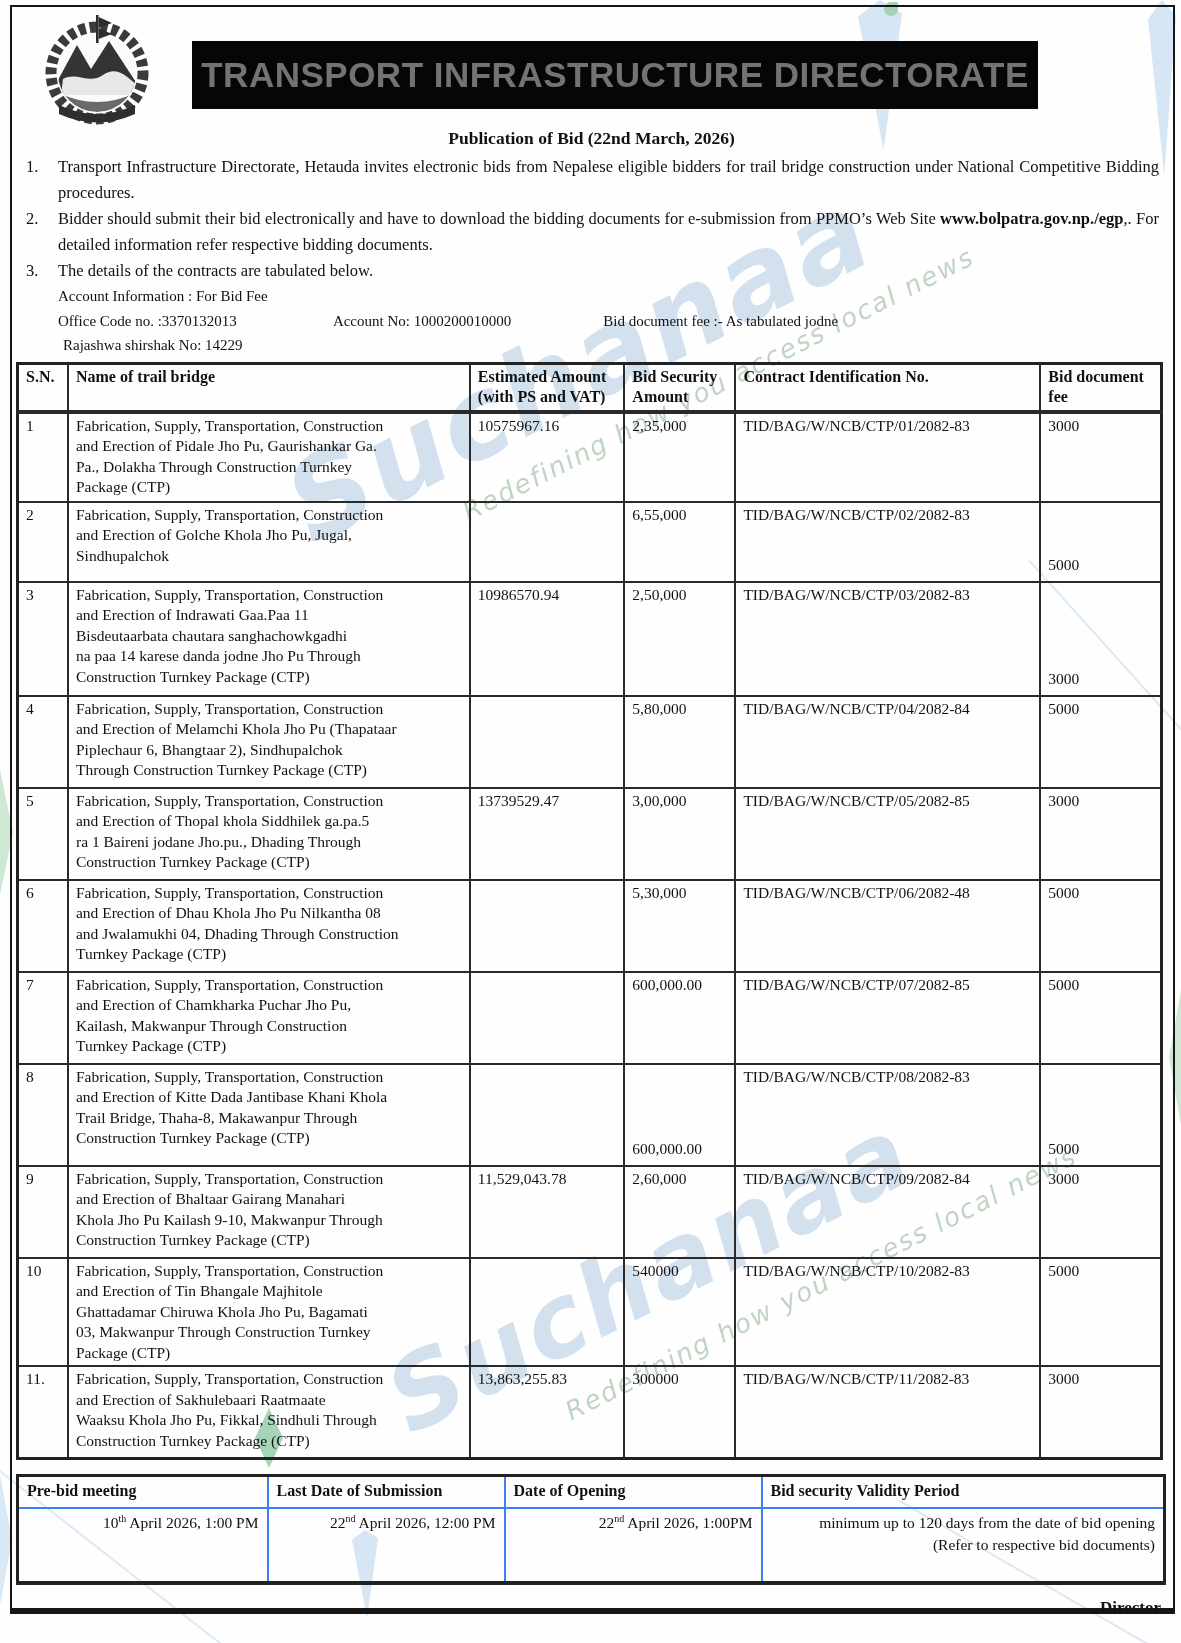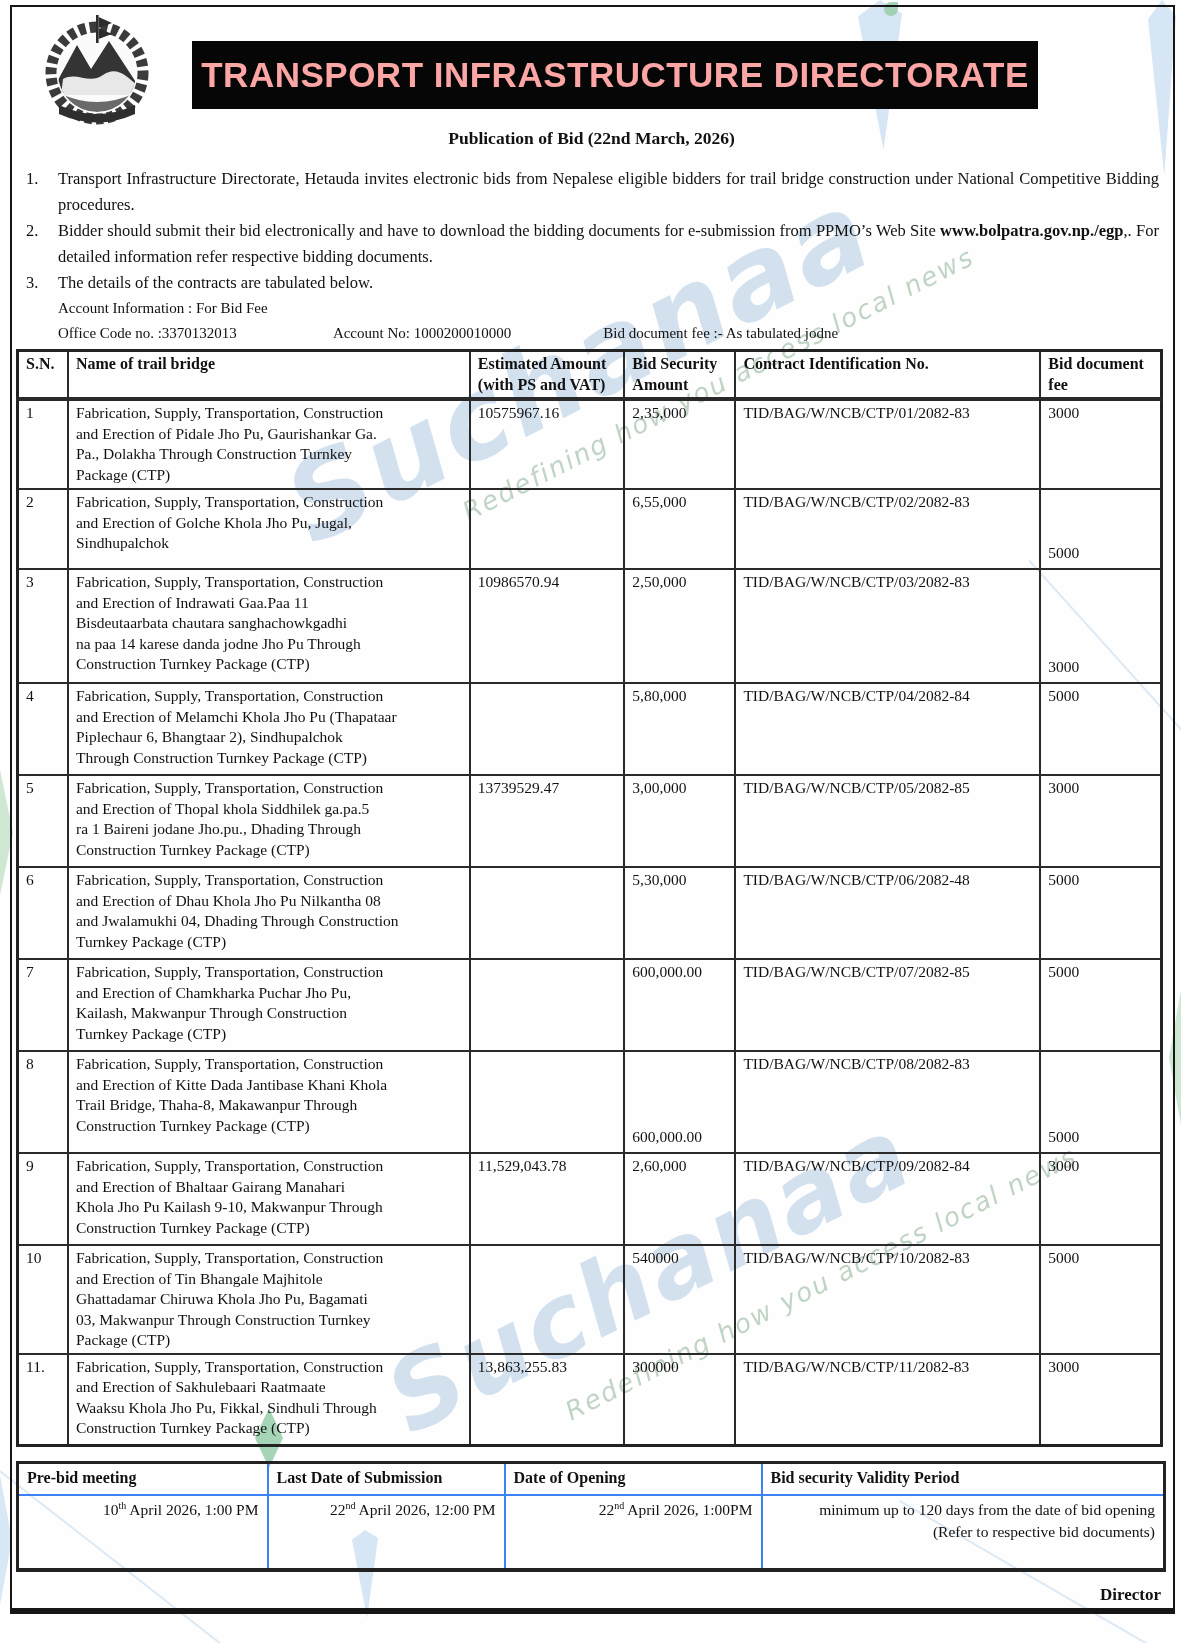--- a/index.html
+++ b/index.html
@@ -26,22 +26,22 @@
   
   .frame{position:absolute;left:10px;top:5px;width:1161px;height:1601px;
     border:2px solid #161616;border-bottom-width:6px;z-index:2;}
   .content{position:absolute;left:12px;top:7px;width:1159px;z-index:3;}
   
   .header{position:relative;height:114px;margin-top:4px;}
   .logo{position:absolute;left:24px;top:2px;width:122px;height:112px;}
   .banner{position:absolute;left:180px;top:30px;width:846px;height:68px;background:#060606;
     display:flex;align-items:center;justify-content:center;}
   .banner span{font-family:"Liberation Sans",sans-serif;font-weight:bold;font-size:35px;
-    color:#fca5a5;letter-spacing:0.5px;white-space:nowrap;}
-  .subtitle{text-align:center;font-weight:bold;font-size:17.5px;margin:3px 0 17px 0;}
+    color:#737373;letter-spacing:0.5px;white-space:nowrap;}
+  .subtitle{text-align:center;font-weight:bold;font-size:17.5px;margin:3px 0 5px 0;}
   
   .plist{margin:0 12px 0 14px;font-size:16.5px;line-height:26px;}
   .pitem{display:flex;}
   .pnum{width:32px;flex:none;}
   .ptext{flex:1;text-align:justify;}
   .acct{margin:0 12px 0 46px;font-size:15px;line-height:24.5px;}
   .acct .g1{margin-right:34px;}
   .acct .g2{margin-right:96px;}
   .acct .g3{margin-right:92px;}
   .acct .ind{margin-left:5px;}
@@ -146,20 +146,21 @@
       <span class="pnum">3.</span>
       <span class="ptext">The details of the contracts are tabulated below.</span>
     </div>
   </div>
 
   <div class="acct">
     <div>Account Information : For Bid Fee</div>
     <div>
       <span class="g2">Office Code no. :3370132013</span><span class="g3">Account No: 1000200010000</span><span>Bid document fee :- As tabulated jodne</span>
     </div>
+    <div class="ind">Rajashwa shirshak No: 14229</div>
   </div>
 
   <table class="main-table">
     <colgroup>
       <col style="width:50px">
         <col style="width:398px">
         <col style="width:153px">
       <col style="width:110px">
         <col style="width:302px">
         <col style="width:120px">

